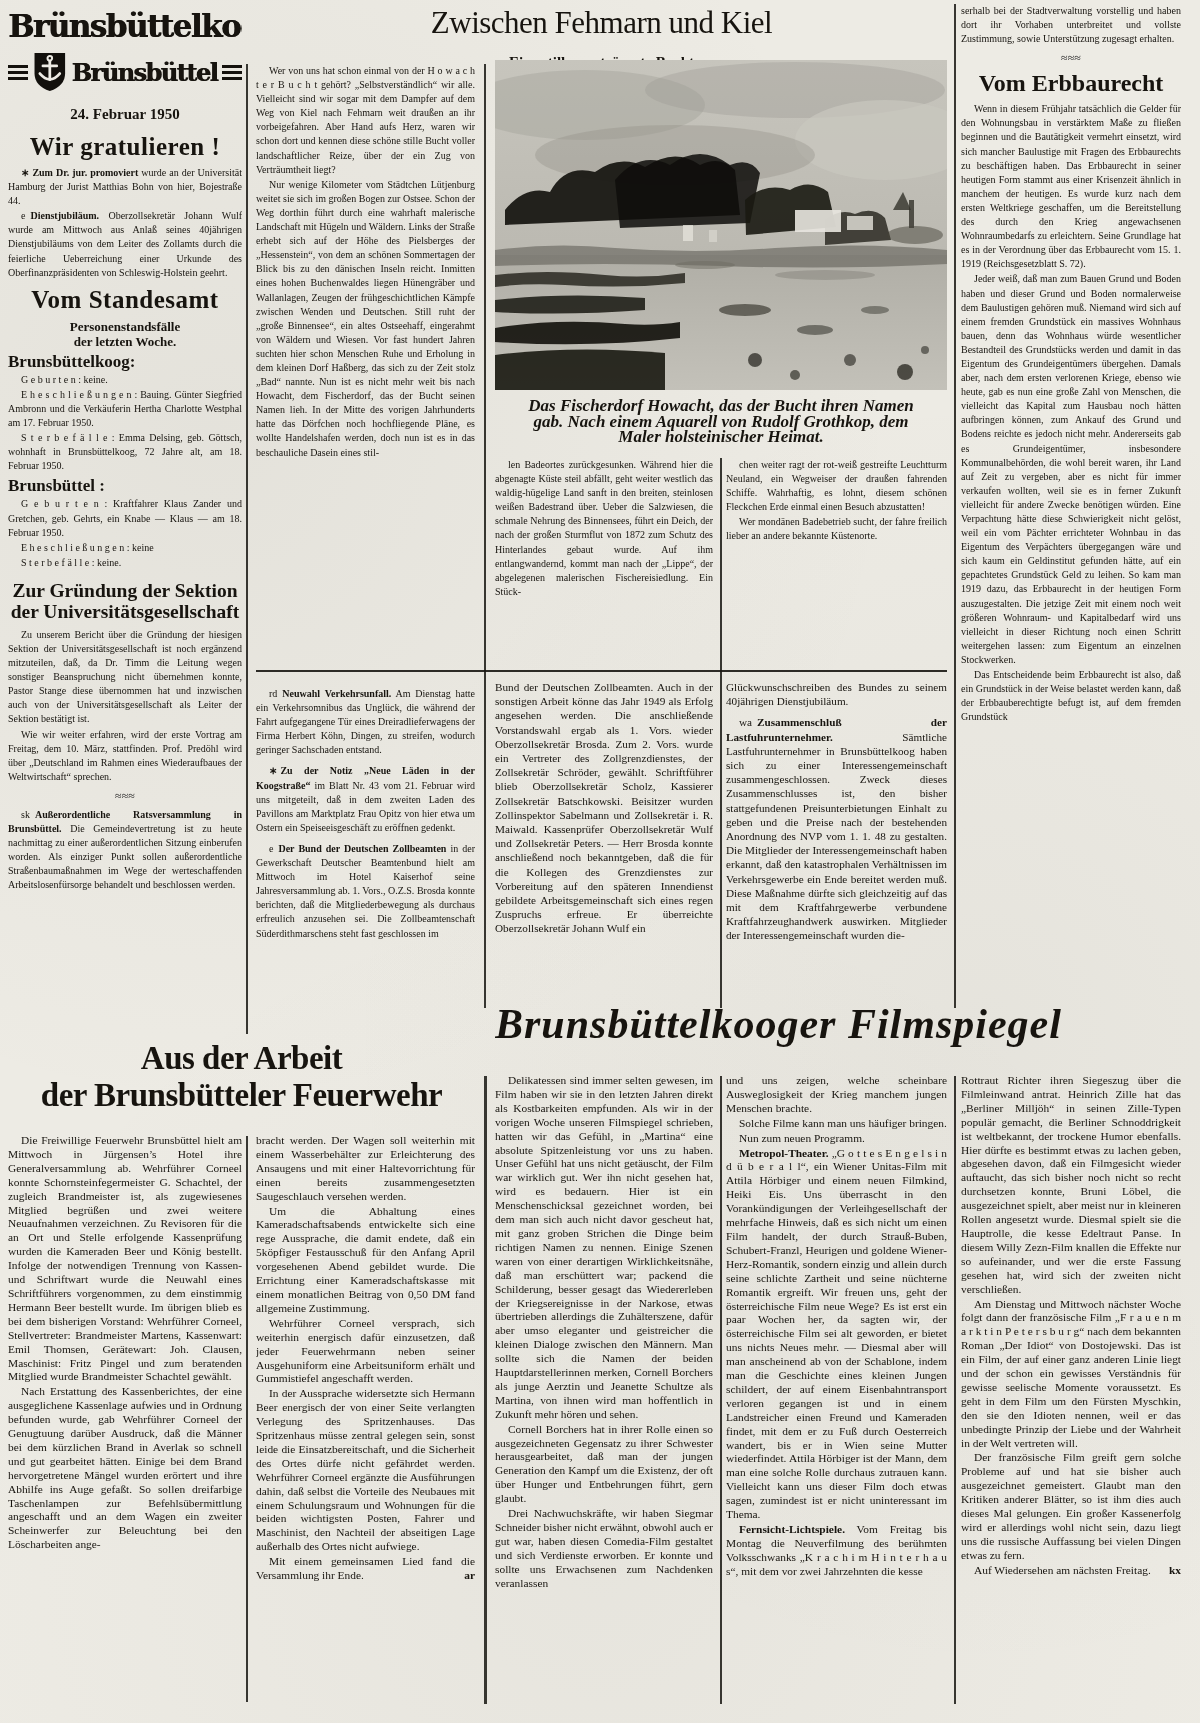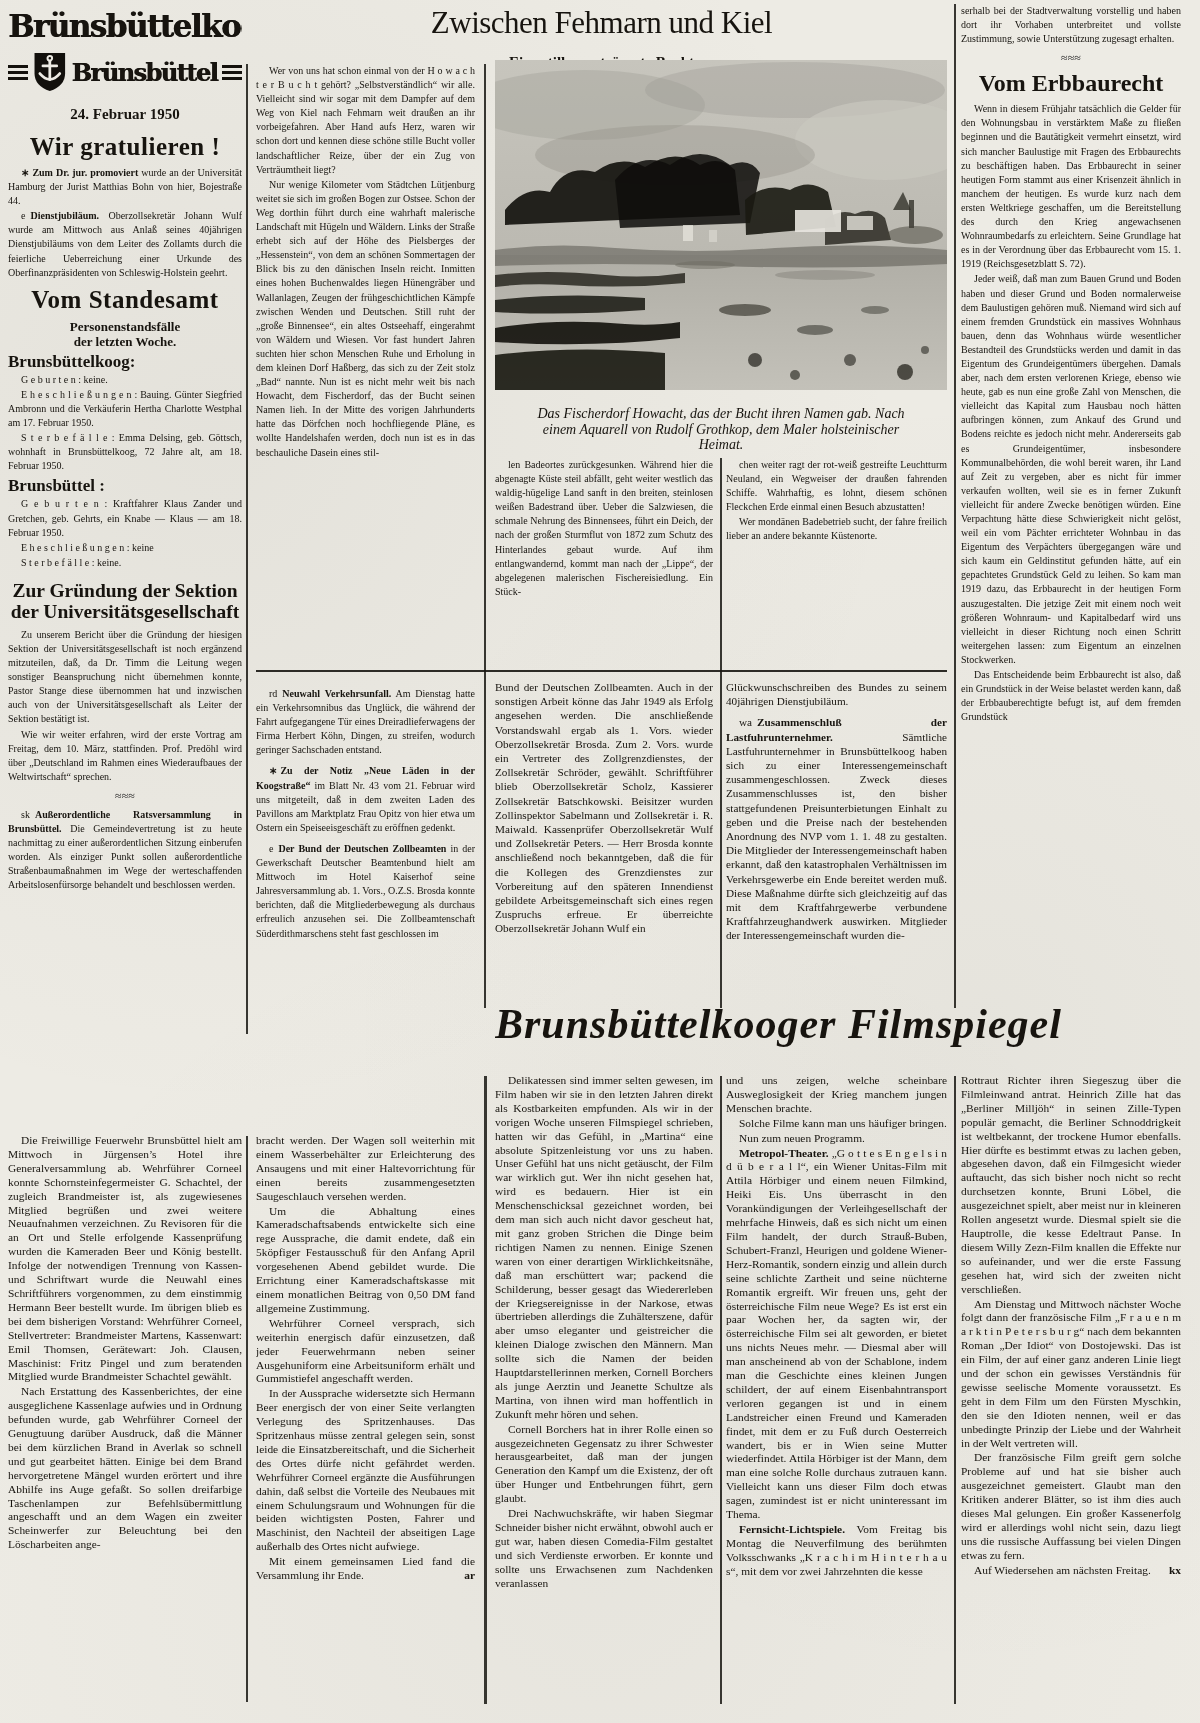--- a/index.html
+++ b/index.html
@@ -42,22 +42,22 @@
   #head-main { text-align:center; }
   #head-main .hl { font-size:31px; font-weight:normal; letter-spacing:-.5px; line-height:42px; }
   #head-main .hs { font-size:15px; font-weight:bold; margin-top:10px; }
   #fw-head { text-align:center; font-weight:bold; font-size:33px; line-height:37px; letter-spacing:-.5px; }
   #fs-head { font-family:Liberation Serif, serif; font-style:italic;
              font-weight:bold; font-size:42px; letter-spacing:1px; }
   .h-erb { text-align:center; font-weight:bold; font-size:24px; margin:2px 0 5px; }
 
   
   #paint svg { display:block; }
-  #paint .caption { font-style:italic; font-weight:normal; font-size:14px; line-height:15.5px;
-                    text-align:center; margin-top:16px; padding:0 26px; }
+  #paint .caption { font-style:italic; font-weight:bold; font-size:17px; line-height:15.5px;
+                    text-align:center; margin-top:8px; padding:0 26px; }
 </style>
 </head>
 <body>
 
 <div id="page">
 
   <div class="vr" style="left:246px; top:64px;  height:970px;"></div>
   <div class="vr" style="left:246px; top:1136px; height:566px;"></div>
   <div class="vr" style="left:484px; top:64px;  height:944px;"></div>
   <div class="vr" style="left:484px; top:1076px; height:628px; width:2.5px;"></div>
@@ -195,20 +195,24 @@
 
   <div id="col5" class="col" style="left:961px; top:4px; width:220px; height:1006px;">
     <p class="t" style="text-indent:0;">serhalb bei der Stadtverwaltung vorstellig und haben dort ihr Vorhaben unterbreitet und vollste Zustimmung, sowie Unterstützung zugesagt erhalten.</p>
     <div class="sq">≈≈≈</div>
     <h2 class="h-erb">Vom Erbbaurecht</h2>
     <p class="t">Wenn in diesem Frühjahr tatsächlich die Gelder für den Wohnungsbau in verstärktem Maße zu fließen beginnen und die Bautätigkeit vermehrt einsetzt, wird sich mancher Baulustige mit Fragen des Erbbaurechts zu beschäftigen haben. Das Erbbaurecht in seiner heutigen Form stammt aus einer Krisenzeit ähnlich in manchem der heutigen. Es wurde kurz nach dem ersten Weltkriege geschaffen, um die Bereitstellung des durch den Krieg angewachsenen Wohnraumbedarfs zu erleichtern. Seine Grundlage hat es in der Verordnung über das Erbbaurecht vom 15. 1. 1919 (Reichsgesetzblatt S. 72).</p>
     <p class="t">Jeder weiß, daß man zum Bauen Grund und Boden haben und dieser Grund und Boden normalerweise dem Baulustigen gehören muß. Niemand wird sich auf einem fremden Grundstück ein massives Wohnhaus bauen, denn das Wohnhaus würde wesentlicher Bestandteil des Grundstücks werden und damit in das Eigentum des Grundeigentümers übergehen. Damals aber, nach dem ersten verlorenen Kriege, ebenso wie heute, gab es nun eine große Zahl von Menschen, die vielleicht das Kapital zum Hausbau noch hätten aufbringen können, zum Ankauf des Grund und Bodens reichte es jedoch nicht mehr. Andererseits gab es Grundeigentümer, insbesondere Kommunalbehörden, die wohl bereit waren, ihr Land auf Zeit zu vergeben, aber es nicht für immer verkaufen wollten, weil sie es in ferner Zukunft vielleicht für andere Zwecke benötigen würden. Eine Verpachtung hätte diese Schwierigkeit nicht gelöst, weil ein vom Pächter errichteter Wohnbau in das Eigentum des Verpächters übergegangen wäre und sich kaum ein Geldinstitut gefunden hätte, auf ein gepachtetes Grundstück Geld zu leihen. So kam man 1919 dazu, das Erbbaurecht in der heutigen Form auszugestalten. Die jetzige Zeit mit einem noch weit größeren Wohnraum- und Kapitalbedarf wird uns vielleicht in dieser Richtung noch einen Schritt weitergehen lassen: zum Eigentum an einzelnen Stockwerken.</p>
     <p class="t">Das Entscheidende beim Erbbaurecht ist also, daß ein Grundstück in der Weise belastet werden kann, daß der Erbbauberechtigte befugt ist, auf dem fremden Grundstück</p>
   </div>
 
+  <div id="fw-head" class="col" style="left:8px; top:1040px; width:467px;">
+    <span>Aus der Arbeit</span><br>
+    <span>der Brunsbütteler Feuerwehr</span>
+  </div>
   <div id="fw1" class="col t-bt" style="left:8px; top:1134px; width:234px; height:574px;">
     <p class="t">Die Freiwillige Feuerwehr Brunsbüttel hielt am Mittwoch in Jürgensen’s Hotel ihre Generalversammlung ab. Wehrführer Corneel konnte Schornsteinfegermeister G. Schachtel, der zugleich Brandmeister ist, als zugewiesenes Mitglied begrüßen und zwei weitere Neuaufnahmen verzeichnen. Zu Revisoren für die an Ort und Stelle erfolgende Kassenprüfung wurden die Kameraden Beer und König bestellt. Infolge der notwendigen Trennung von Kassen- und Schriftwart wurde die Neuwahl eines Schriftführers vorgenommen, zu dem einstimmig Hermann Beer bestellt wurde. Im übrigen blieb es bei dem bisherigen Vorstand: Wehrführer Corneel, Stellvertreter: Brandmeister Martens, Kassenwart: Emil Thomsen, Gerätewart: Joh. Clausen, Maschinist: Fritz Pingel und zum beratenden Mitglied wurde Brandmeister Schachtel gewählt.</p>
     <p class="t">Nach Erstattung des Kassenberichtes, der eine ausgeglichene Kassenlage aufwies und in Ordnung befunden wurde, gab Wehrführer Corneel der Genugtuung darüber Ausdruck, daß die Männer bei dem kürzlichen Brand in Averlak so schnell und gut gearbeitet hätten. Einige bei dem Brand hervorgetretene Mängel wurden erörtert und ihre Abhilfe ins Auge gefaßt. So sollen dreifarbige Taschenlampen zur Befehlsübermittlung angeschafft und an dem Wagen ein zweiter Scheinwerfer zur Beleuchtung bei den Löscharbeiten ange-</p>
   </div>
   <div id="fw2" class="col t-bt" style="left:256px; top:1134px; width:219px; height:574px;">
     <p class="t" style="text-indent:0;">bracht werden. Der Wagen soll weiterhin mit einem Wasserbehälter zur Erleichterung des Ansaugens und mit einer Haltevorrichtung für einen bereits zusammengesetzten Saugeschlauch versehen werden.</p>
     <p class="t">Um die Abhaltung eines Kameradschaftsabends entwickelte sich eine rege Aussprache, die damit endete, daß ein 5köpfiger Festausschuß für den Anfang April vorgesehenen Abend gebildet wurde. Die Errichtung einer Kameradschaftskasse mit einem monatlichen Beitrag von 0,50 DM fand allgemeine Zustimmung.</p>
     <p class="t">Wehrführer Corneel versprach, sich weiterhin energisch dafür einzusetzen, daß jeder Feuerwehrmann neben seiner Ausgehuniform eine Arbeitsuniform erhält und Gummistiefel angeschafft werden.</p>
     <p class="t">In der Aussprache widersetzte sich Hermann Beer energisch der von einer Seite verlangten Verlegung des Spritzenhauses. Das Spritzenhaus müsse zentral gelegen sein, sonst leide die Einsatzbereitschaft, und die Sicherheit des Ortes dürfe nicht gefährdet werden. Wehrführer Corneel ergänzte die Ausführungen dahin, daß selbst die Vorteile des Neubaues mit einem Schulungsraum und Wohnungen für die beiden wichtigsten Posten, Fahrer und Maschinist, den Nachteil der abseitigen Lage außerhalb des Ortes nicht aufwiege.</p>
     <p class="t"><span>Mit einem gemeinsamen Lied fand die Versammlung ihr Ende.</span> <span class="sig">ar</span></p>

